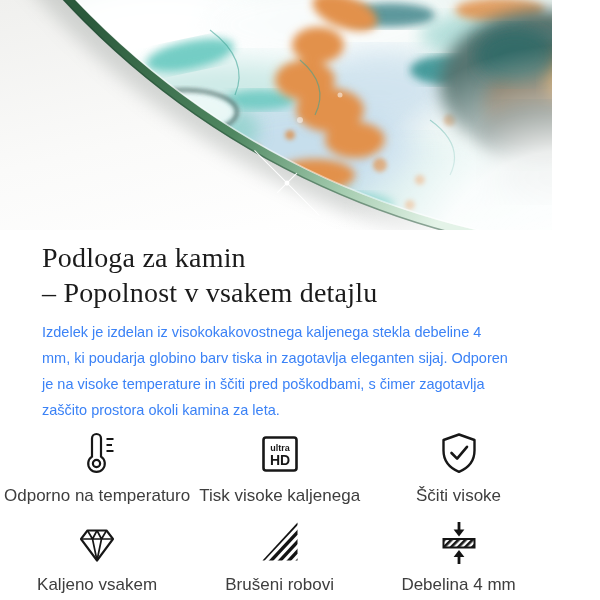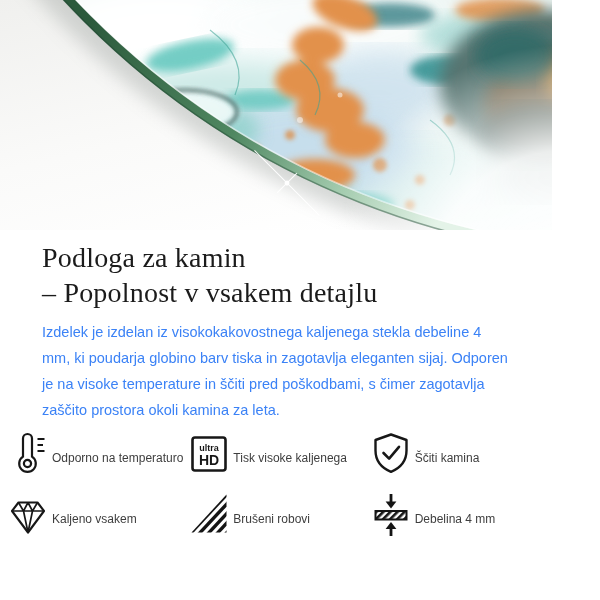--- a/index.html
+++ b/index.html
@@ -6,24 +6,24 @@
   .page{position:relative;width:552px;height:600px;background:#fff;overflow:hidden;
         font-family:"Liberation Sans",sans-serif;}
   .hero{width:600px;height:230px;position:relative;}
   .hero svg{display:block;}
   .content{padding:10px 42px 0;}
   .title{font-family:"Liberation Serif",serif;font-weight:400;font-size:28px;line-height:35px;
          color:#1b1b1b;margin:0;letter-spacing:.2px;}
   .title span{display:block;}
   .desc{margin:9px 0 0;font-size:14.5px;line-height:26px;color:#3b82f6;max-width:525px;}
   .features{margin-top:7px;display:grid;grid-template-columns:repeat(3,1fr);row-gap:13px;padding:0 4px;}
-  .feature{display:flex;flex-direction:row;align-items:center;}
+  .feature{display:flex;flex-direction:column;align-items:center;}
   .icon-box{width:48px;height:48px;display:flex;align-items:center;justify-content:center;}
   .icon-box svg{display:block;}
-  .feature-label{margin-top:8px;font-size:12px;color:#3e3e3e;white-space:nowrap;}
+  .feature-label{margin-top:8px;font-size:17px;color:#3e3e3e;white-space:nowrap;}
   .hidden-defs{position:absolute;width:0;height:0;}
 </style>
 </head>
 <body>
 
 <div class="page">
 
   <div class="hero">
     <svg width="600" height="230" viewBox="0 0 600 230">
       <defs>
@@ -198,21 +198,21 @@
       <div class="feature-label">Tisk visoke kaljenega</div>
     </div>
 
     <div class="feature">
       <div class="icon-box">
         <svg width="48" height="48" viewBox="0 0 48 48" fill="none" stroke="#171717">
           <path d="M24 4.5 L39.5 10 v10.5 c0 10.5 -6.6 17.6 -15.5 21.4 C15.1 38.1 8.5 31 8.5 20.5 V10 Z" stroke-width="2.4" stroke-linejoin="round"></path>
           <path d="M16.5 23 l5.6 5.6 L32 16.8" stroke-width="2.6" stroke-linecap="round" stroke-linejoin="round"></path>
         </svg>
       </div>
-      <div class="feature-label">Ščiti kamina</div>
+      <div class="feature-label">Ščiti visoke</div>
     </div>
 
     <div class="feature">
       <div class="icon-box">
         <svg width="48" height="48" viewBox="0 0 48 48" fill="none" stroke="#171717" stroke-linejoin="round">
           <path d="M14.5 11.5 h19 L40 20 L24 41.5 L8 20 Z" stroke-width="2.1"></path>
           <path d="M8 20 h32 M14.5 11.5 L19.5 20 L24 41.5 L28.5 20 L33.5 11.5 M24 11.5 L19.5 20 M24 11.5 L28.5 20" stroke-width="1.7"></path>
         </svg>
       </div>
       <div class="feature-label">Kaljeno vsakem</div>

